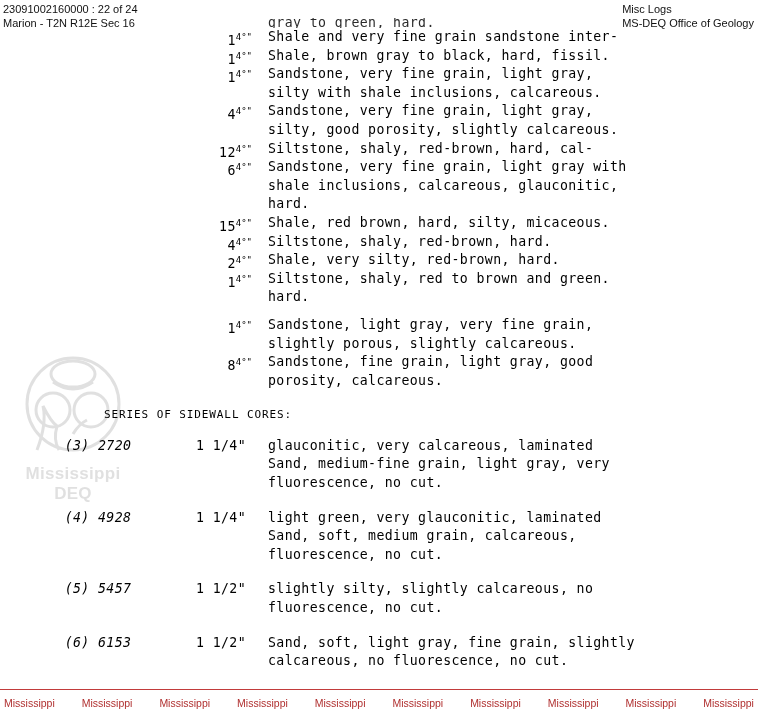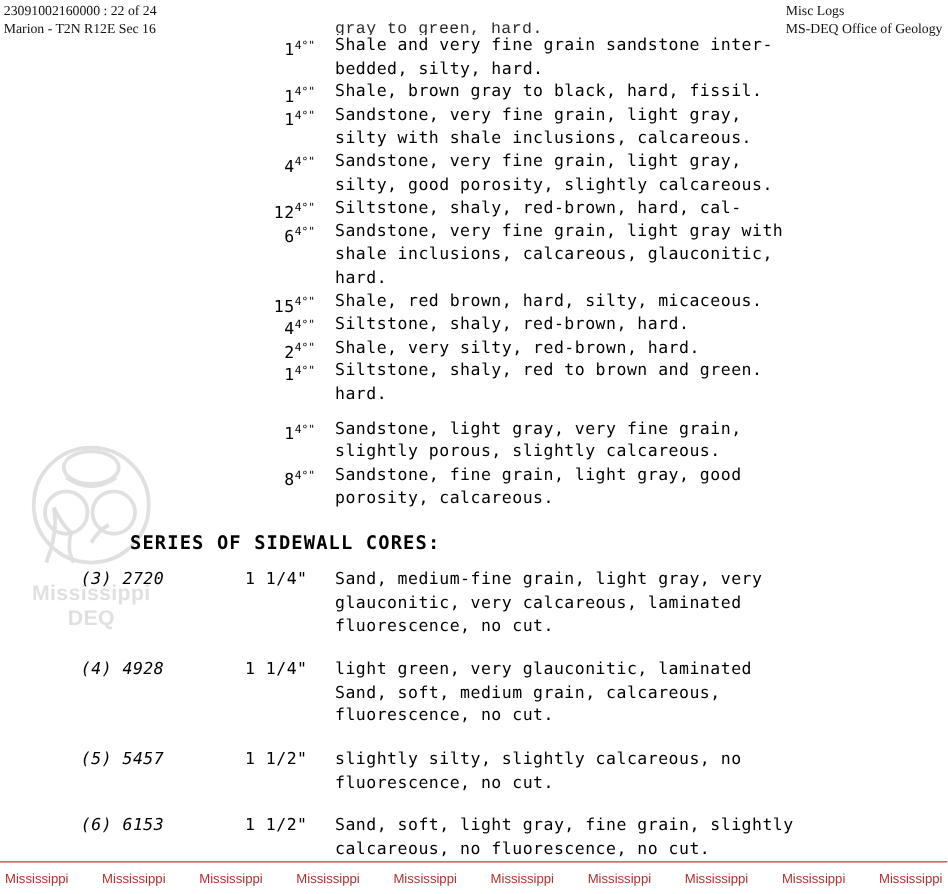--- a/index.html
+++ b/index.html
@@ -32,21 +32,21 @@
     left: 3px;
     top: 2px;
     text-align: left;
   }
   .hdr-right {
     position: absolute;
     right: 4px;
     top: 2px;
     text-align: left;
   }
-  .hdr-line { white-space: nowrap; font-family: Liberation Serif, serif; }
+  .hdr-line { white-space: nowrap; }
 
   
   .log-body {
     position: absolute;
     left: 0;
     top: 18px;
     width: 758px;
     font-family: "DejaVu Sans Mono", monospace;
     font-size: 13.2px;
     line-height: 18.6px;
@@ -77,34 +77,32 @@
     margin-left: 268px;
     white-space: pre-wrap;
   }
   .partial-top {
     margin-left: 268px;
     white-space: pre;
     overflow: hidden;
     height: 10px;
     line-height: 10px;
     color: #2b2b2b;
-    font-family: Liberation Mono, monospace;
   }
   .gap-sm { height: 9px; }
 
   
   .section-head {
     margin-left: 104px;
     margin-top: 16px;
     margin-bottom: 12px;
     font-family: "DejaVu Sans Mono", monospace;
-    font-size: 15px;
+    font-size: 11px;
     letter-spacing: 0.9px;
     white-space: pre;
-    font-weight: bold;
   }
 
   
   .core {
     position: relative;
     margin-bottom: 16px;
     min-height: 18.6px;
   }
   .core-num {
     position: absolute;
@@ -196,21 +194,20 @@
   <div class="wm-text">DEQ</div>
 </div>
 
 <div class="log-body">
 
   <div class="partial-top">gray to green, hard.</div>
 
   <div class="entry">
     <div class="thk"><span>1</span><span class="sup">4°"</span></div>
     <div class="desc">Shale and very fine grain sandstone inter-</div>
-    <div class="desc-cont">bedded, silty, hard.</div>
   </div>
 
   <div class="entry">
     <div class="thk"><span>1</span><span class="sup">4°"</span></div>
     <div class="desc">Shale, brown gray to black, hard, fissil.</div>
   </div>
 
   <div class="entry">
     <div class="thk"><span>1</span><span class="sup">4°"</span></div>
     <div class="desc">Sandstone, very fine grain, light gray,</div>
@@ -268,22 +265,22 @@
     <div class="thk"><span>8</span><span class="sup">4°"</span></div>
     <div class="desc">Sandstone, fine grain, light gray, good</div>
     <div class="desc-cont">porosity, calcareous.</div>
   </div>
 
   <div class="section-head">SERIES OF SIDEWALL CORES:</div>
 
   <div class="core">
     <div class="core-num">(3) 2720</div>
     <div class="core-size">1 1/4"</div>
+    <div class="core-desc">glauconitic, very calcareous, laminated</div>
     <div class="core-desc">Sand, medium-fine grain, light gray, very</div>
-    <div class="core-desc">glauconitic, very calcareous, laminated</div>
     <div class="core-desc">fluorescence, no cut.</div>
   </div>
 
   <div class="core">
     <div class="core-num">(4) 4928</div>
     <div class="core-size">1 1/4"</div>
     <div class="core-desc">light green, very glauconitic, laminated</div>
     <div class="core-desc">Sand, soft, medium grain, calcareous,</div>
     <div class="core-desc">fluorescence, no cut.</div>
   </div>

